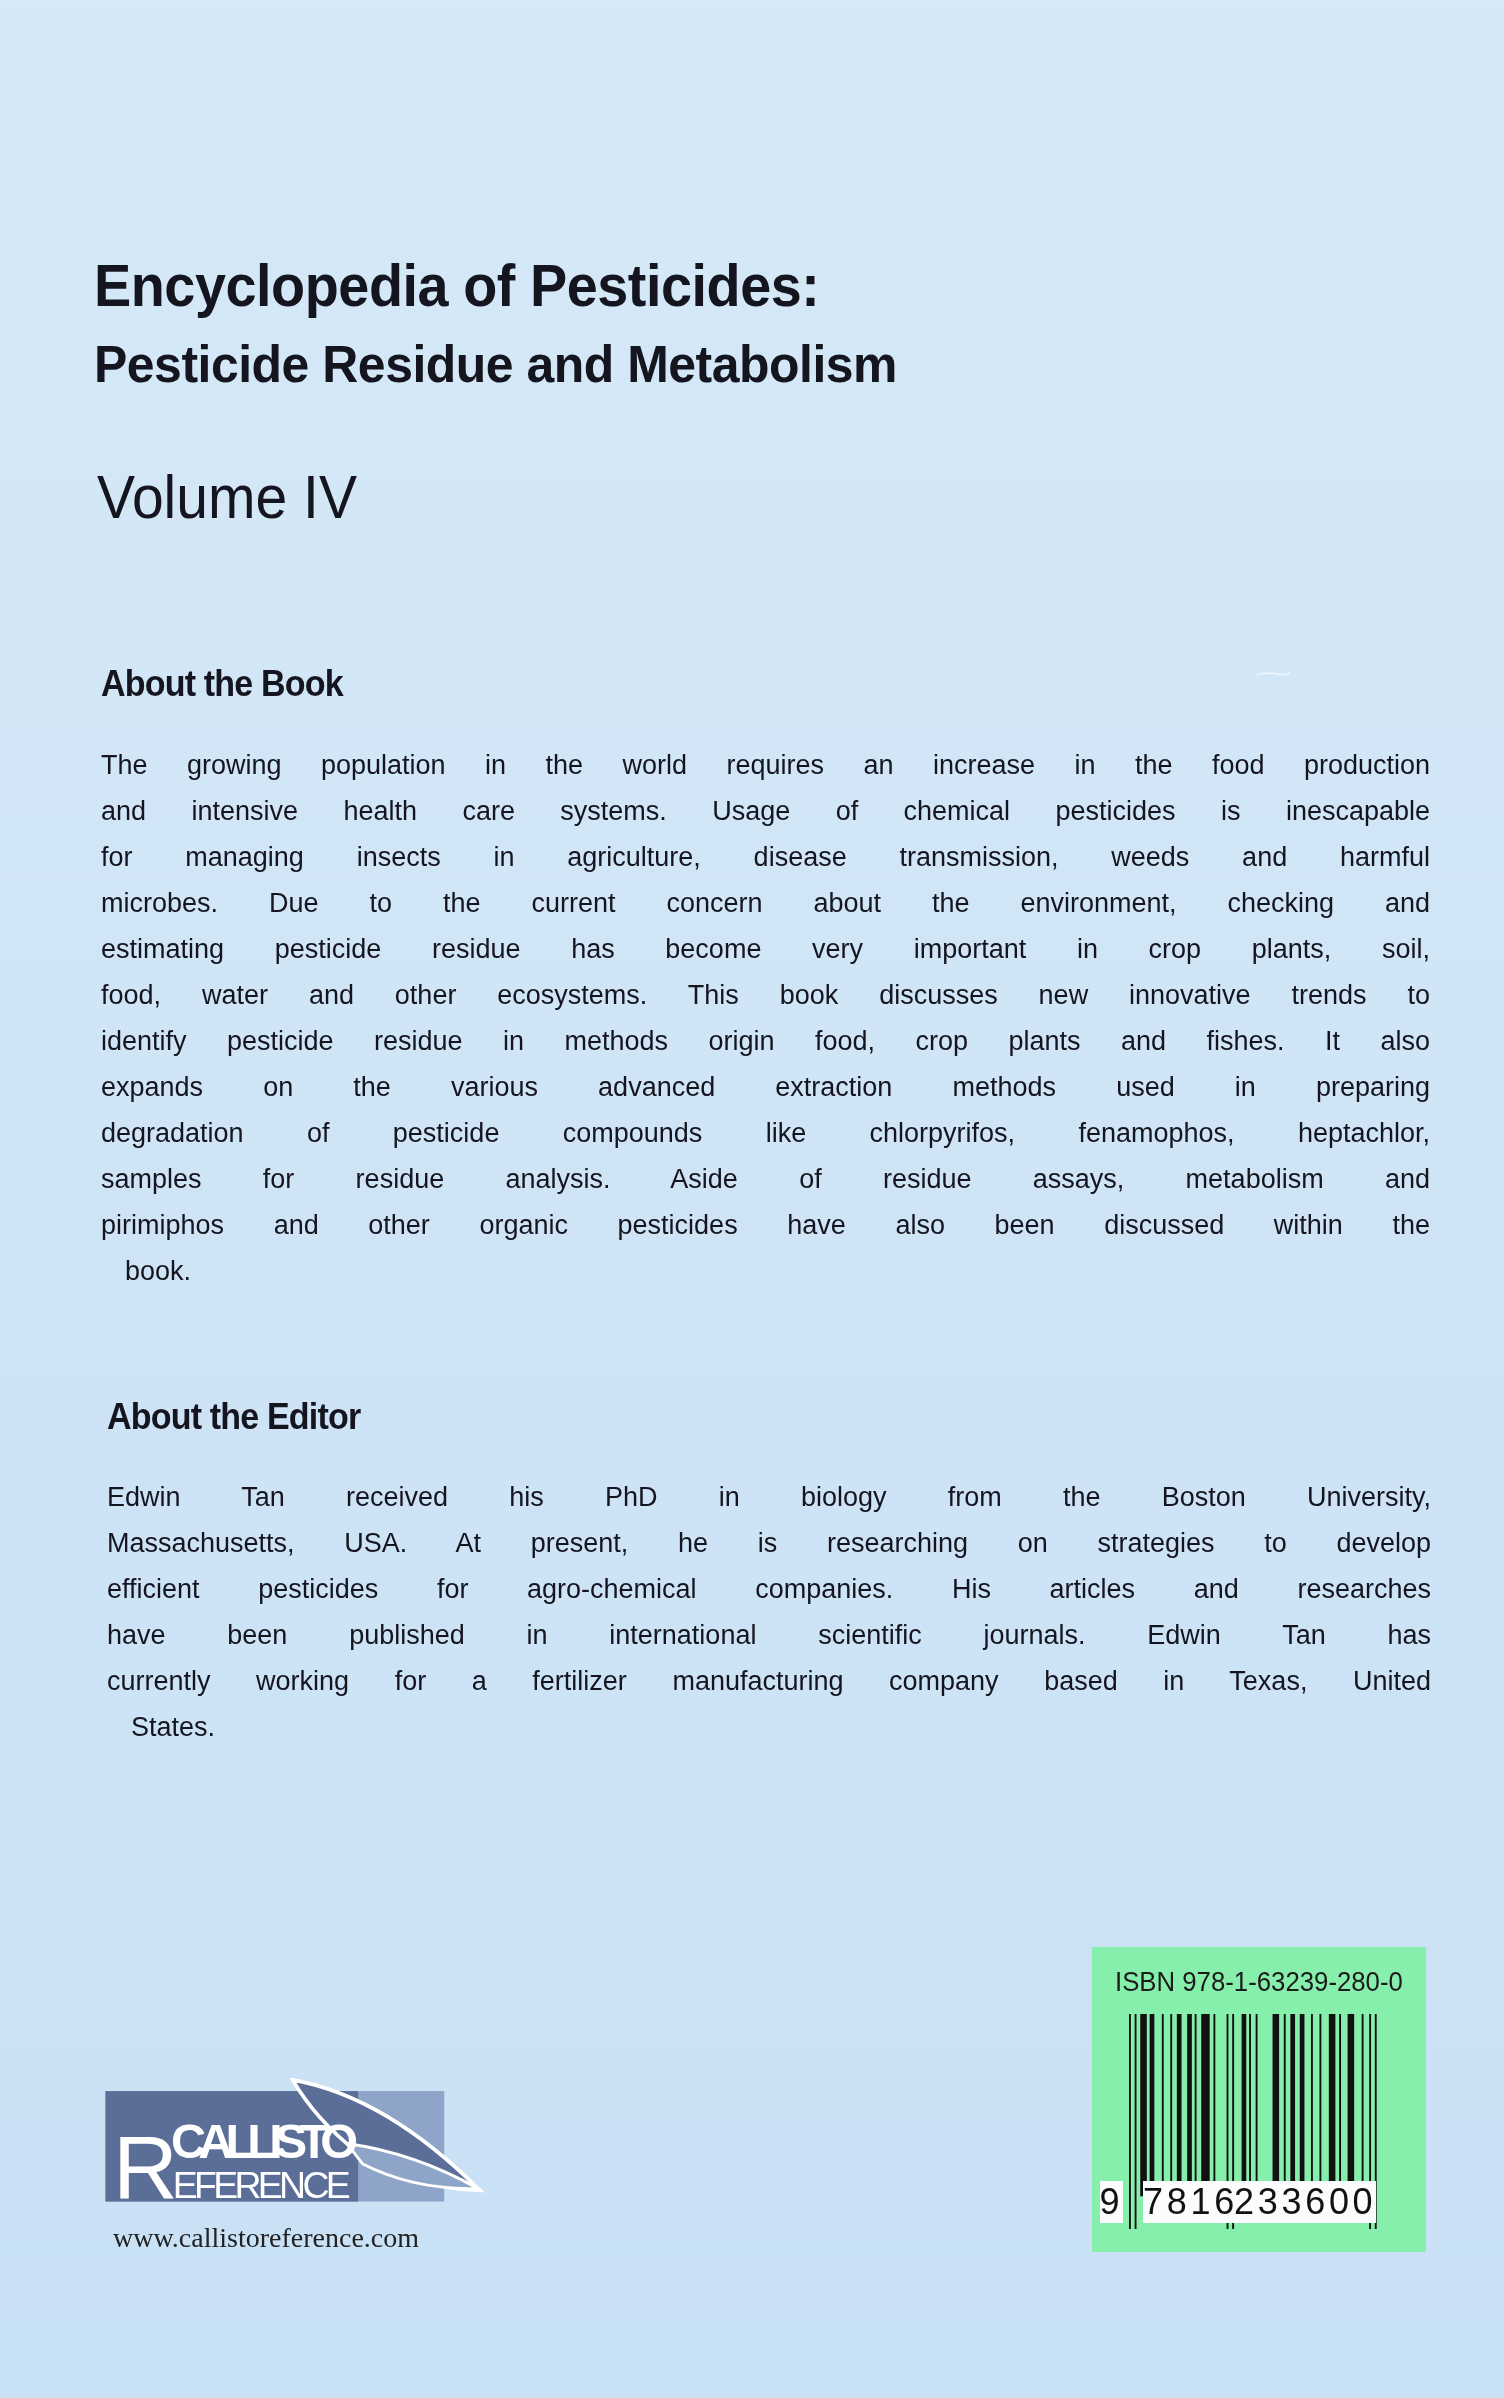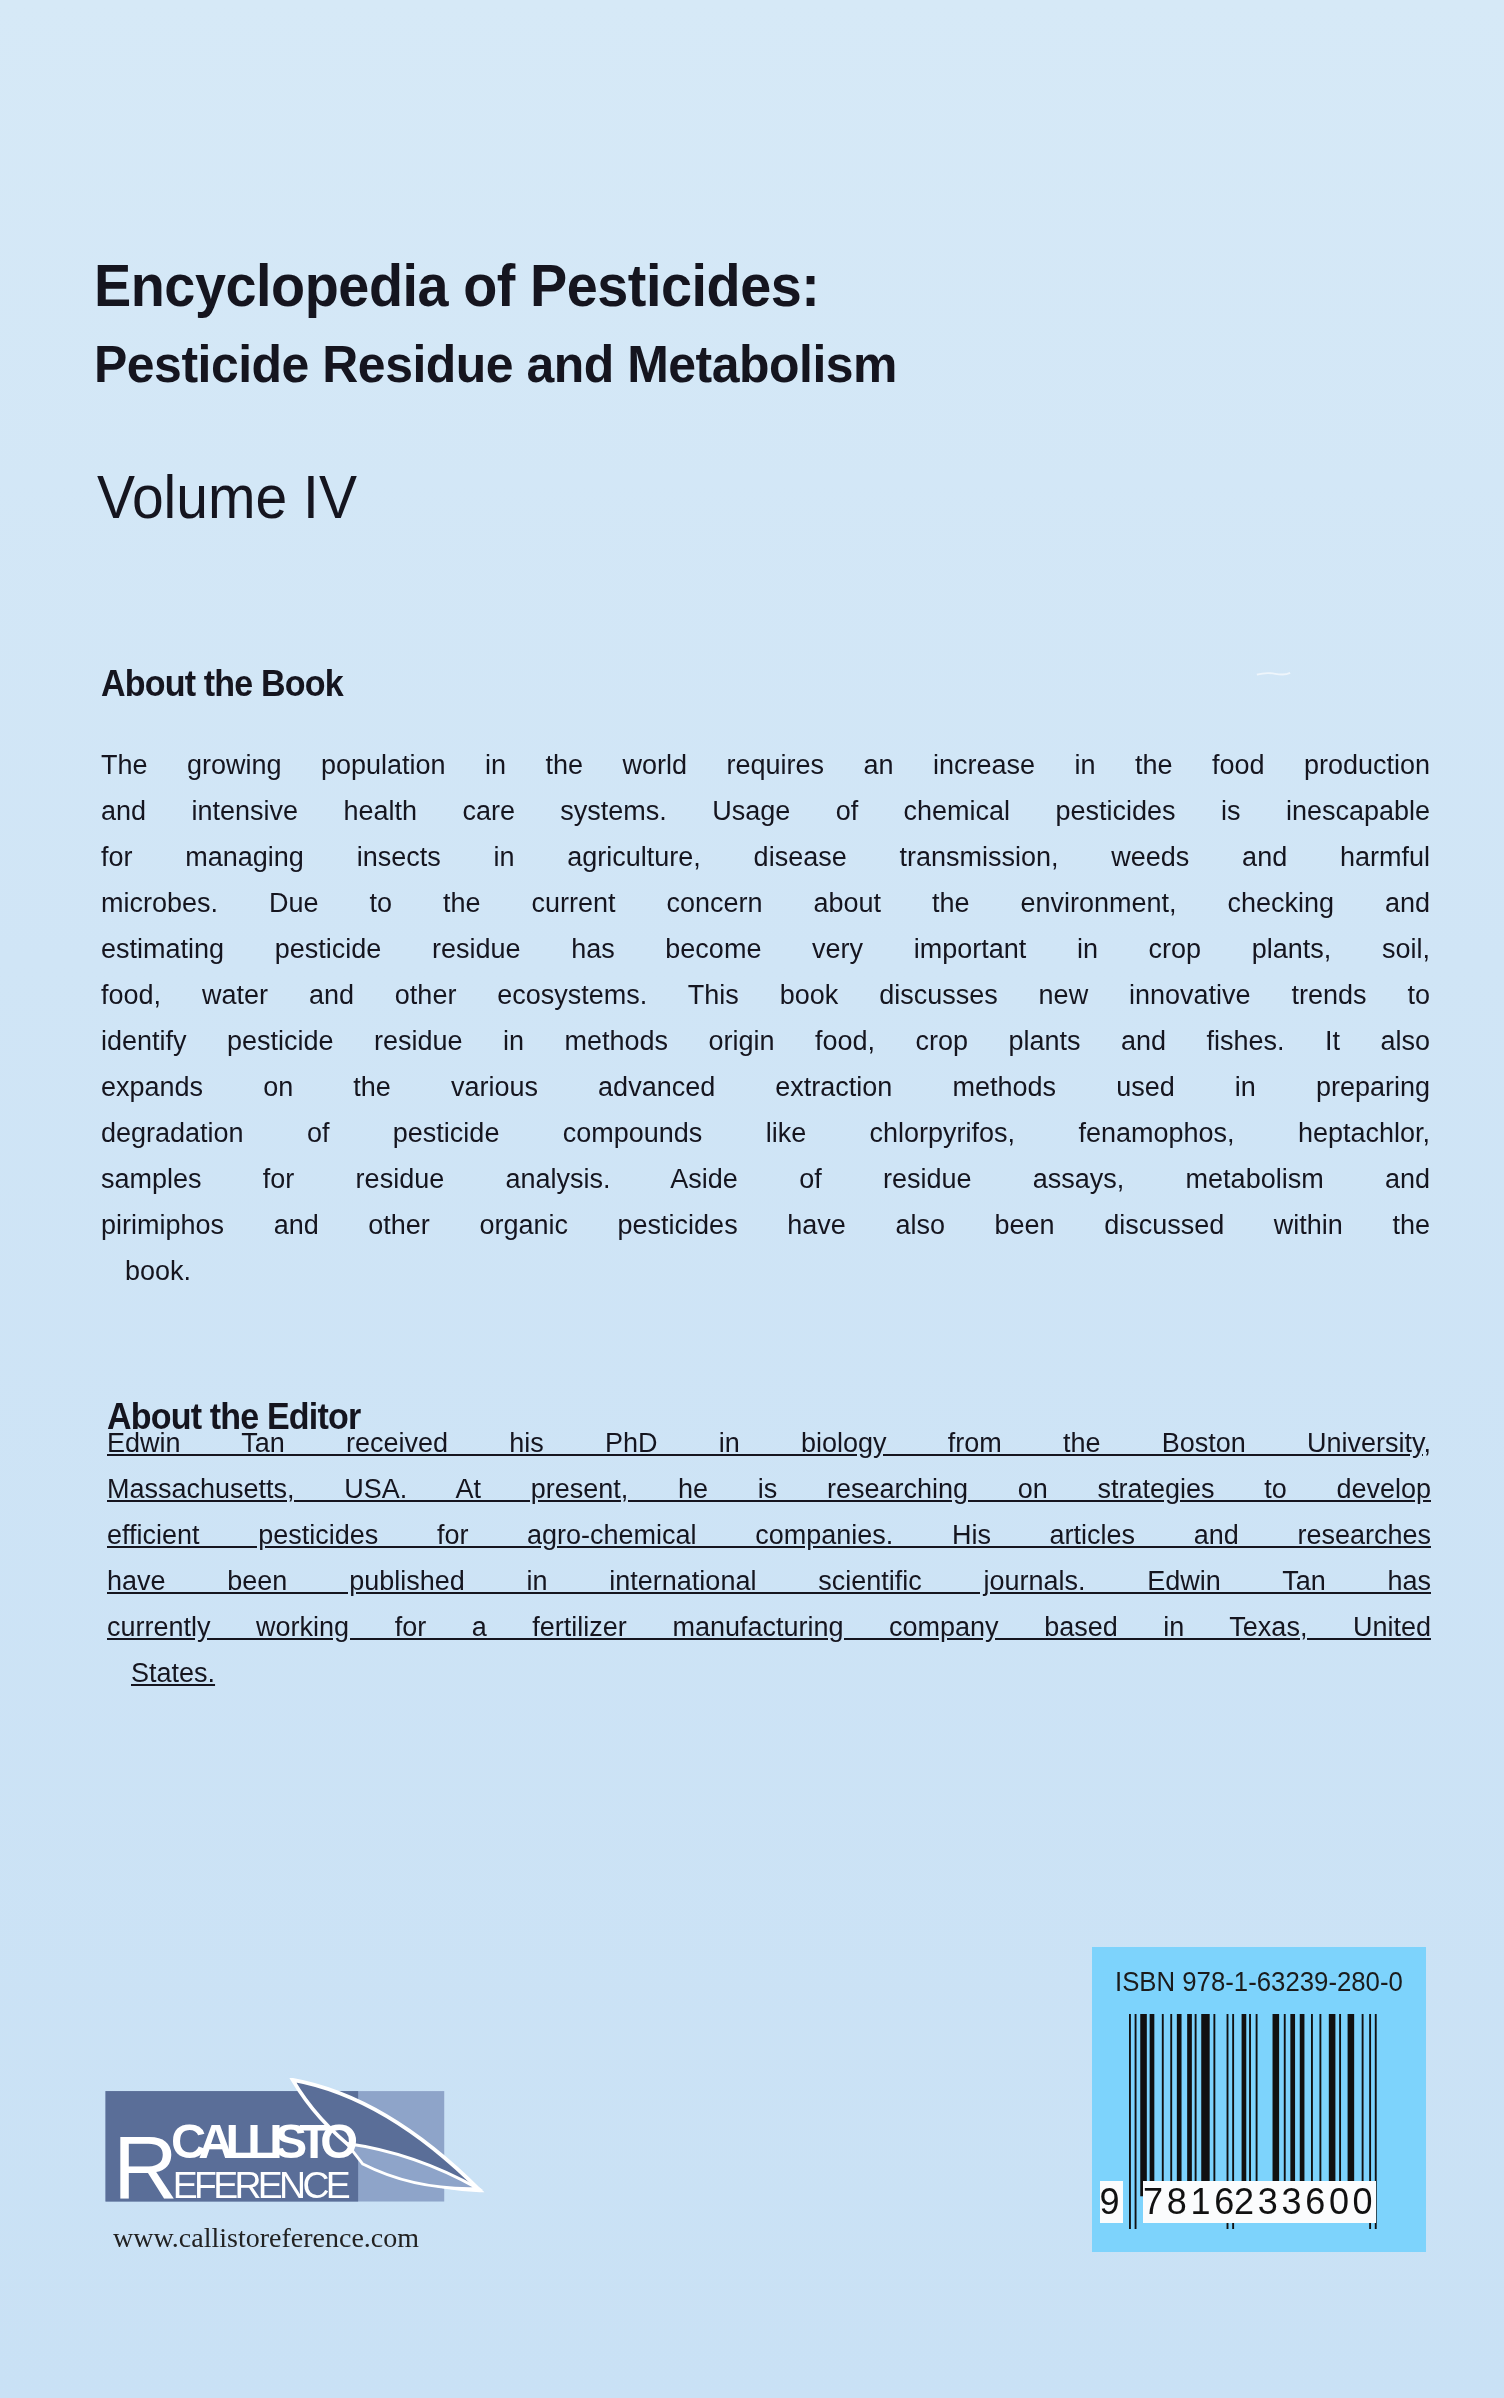--- a/index.html
+++ b/index.html
@@ -31,21 +31,21 @@
   }
   .para {
     position: absolute; left: 101px; width: 1329px;
     font-size: 27px; line-height: 46px; text-align: justify;
     text-align-last: left;
   }
   .para .line { display: block; text-align: justify; text-align-last: justify; white-space: nowrap; height: 46px; }
   .para .line.last { text-align-last: left; margin-left: 24px; }
   .barcode-box {
     position: absolute; left: 1092px; top: 1947px; width: 334px; height: 305px;
-    background: #7dd3fc;
+    background: #86efac;
   }
   .isbn {
     position: absolute; left: 23.4px; top: 19px; font-size: 28px; color: #1b1b1b;
     white-space: nowrap; transform: scaleX(0.92); transform-origin: left top;
   }
   .bars { position: absolute; left: 37px; top: 67px; width: 258px; height: 215px; }
   .barnum {
     position: absolute; top: 234px; font-family: "Liberation Sans", sans-serif;
     font-size: 36px; color: #111; background: #fbfcfd; letter-spacing: 3.7px;
   }
@@ -82,21 +82,21 @@
     <span class="line">identify pesticide residue in methods origin food, crop plants and fishes. It also</span>
     <span class="line">expands on the various advanced extraction methods used in preparing</span>
     <span class="line">degradation of pesticide compounds like chlorpyrifos, fenamophos, heptachlor,</span>
     <span class="line">samples for residue analysis. Aside of residue assays, metabolism and</span>
     <span class="line">pirimiphos and other organic pesticides have also been discussed within the</span>
     <span class="line last">book.</span>
   </div>
 
   <div class="heading" style="left:107px; top:1396px;">About the Editor</div>
 
-  <div class="para" style="left:107px; width:1324px; top:1420px;text-decoration:underline;">
+  <div class="para" style="left:107px; width:1324px; top:1474px;">
     <span class="line">Edwin Tan received his PhD in biology from the Boston University,</span>
     <span class="line">Massachusetts, USA. At present, he is researching on strategies to develop</span>
     <span class="line">efficient pesticides for agro-chemical companies. His articles and researches</span>
     <span class="line">have been published in international scientific journals. Edwin Tan has</span>
     <span class="line">currently working for a fertilizer manufacturing company based in Texas, United</span>
     <span class="line last">States.</span>
   </div>
 
   <svg class="logo" viewBox="0 0 420 140">
     <rect x="0" y="14" width="362" height="118" fill="#8ea4c9"></rect>

